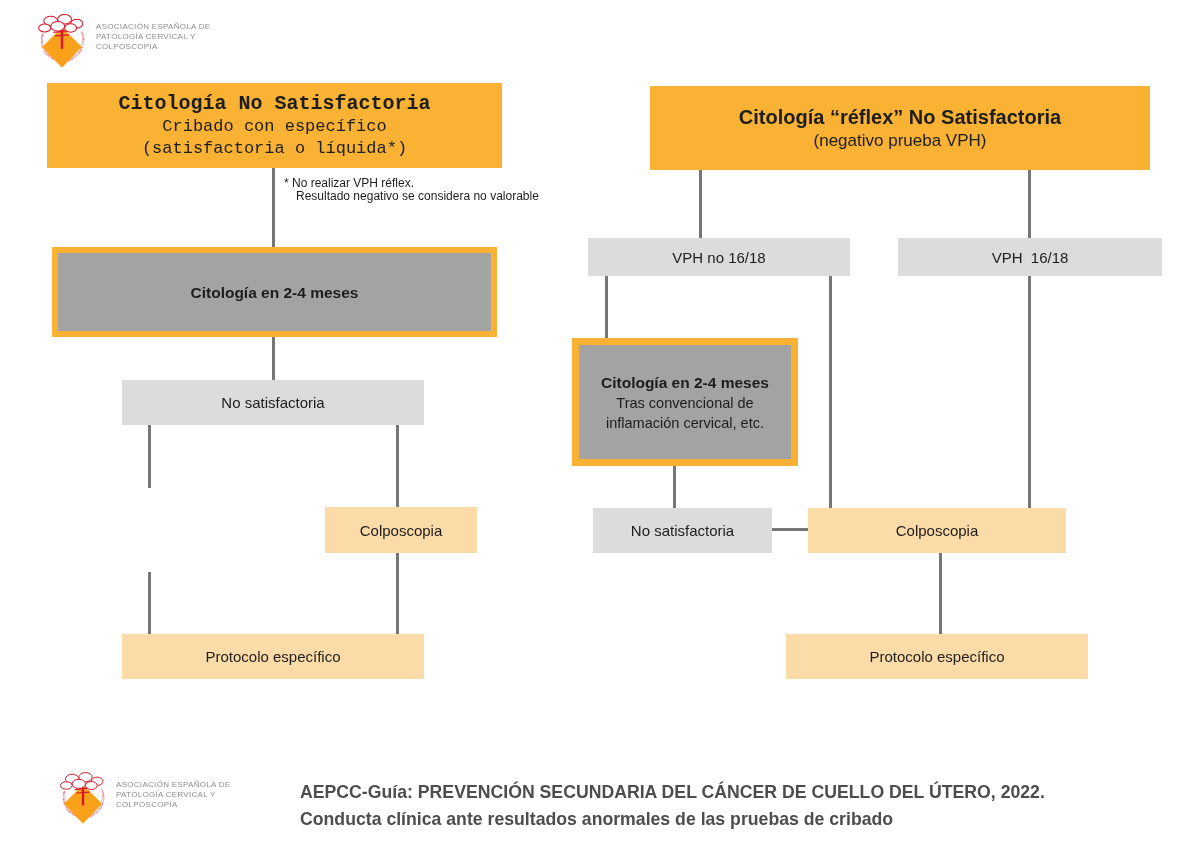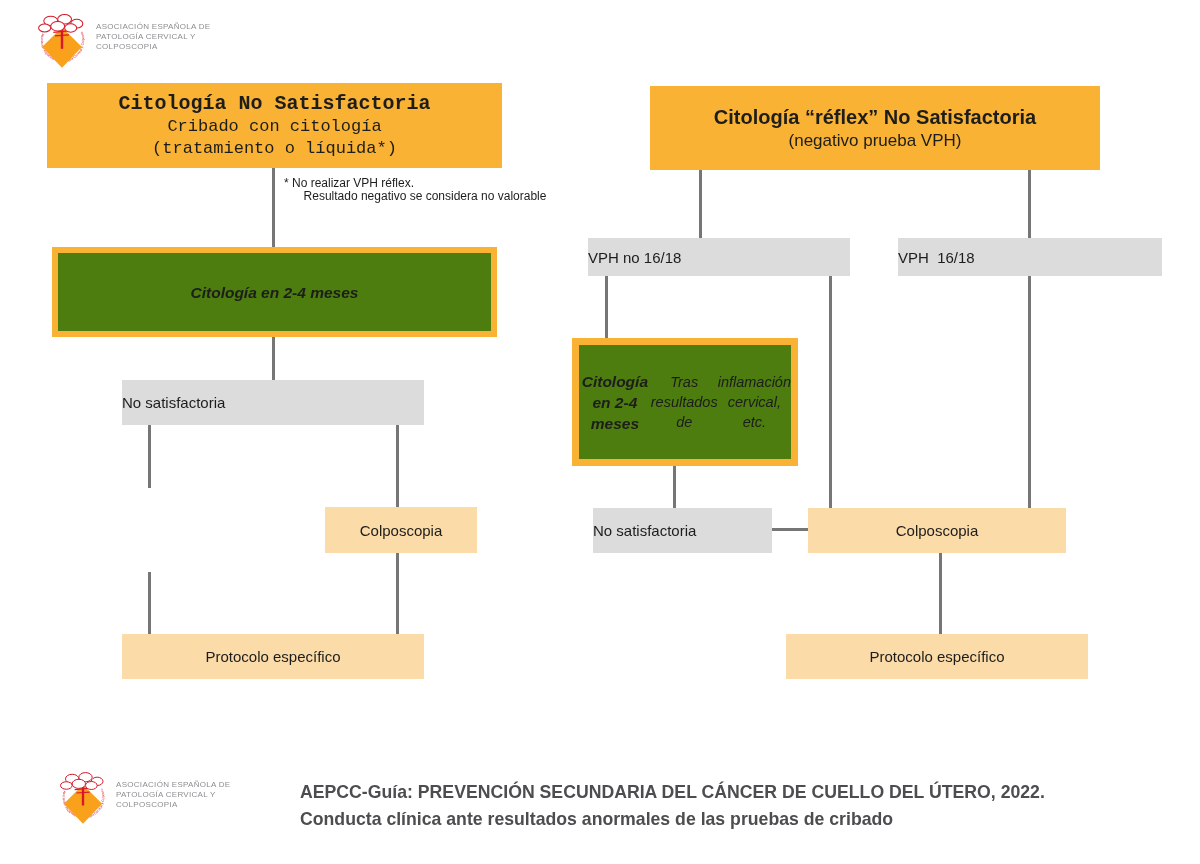--- a/index.html
+++ b/index.html
@@ -13,37 +13,37 @@
   .conn-v{width:3px;}
   .conn-h{height:3px;}
   
   .hdr{
     background:#F9B233;display:flex;flex-direction:column;align-items:center;
     justify-content:center;text-align:center;
   }
   .hdr-title{font-weight:bold;font-size:20px;line-height:25px;color:#1D1D1B;}
   .hdr-sub{font-size:17px;line-height:22px;color:#1D1D1B;}
   .outline-box{
-    border:6px solid #F9B233;background:#4d7c0f;display:flex;flex-direction:row;
-    align-items:center;justify-content:center;text-align:center;font-style:italic;
+    border:6px solid #F9B233;background:#a3a3a3;display:flex;flex-direction:column;
+    align-items:center;justify-content:center;text-align:center;
   }
   .outline-box.thick{border-width:7px;}
   .ob-title{font-weight:bold;font-size:15.5px;line-height:21px;}
   .ob-sub{font-size:14.5px;line-height:20px;}
   .gray-box{
-    background:#DCDCDC;display:flex;align-items:center;
+    background:#DCDCDC;display:flex;align-items:center;justify-content:center;
     text-align:center;font-size:15px;
   }
   .gray-box span{white-space:pre;}
   .peach-box{
     background:#FBDBA8;display:flex;align-items:center;justify-content:center;
     text-align:center;font-size:15px;
   }
   .footnote{font-size:12px;line-height:13px;color:#1D1D1B;}
-  .footnote .fn2{padding-left:12px;text-align:center;}
+  .footnote .fn2{padding-left:12px;}
   
   .logo{position:absolute;display:flex;align-items:flex-start;}
   .logo-text{
     font-size:8px;line-height:10px;color:#8E8E91;letter-spacing:.3px;
     padding-top:10px;padding-left:8px;
   }
   
   .caption{
     font-weight:bold;color:#4D4D4F;font-size:19px;line-height:27px;
     transform:scaleX(.93);transform-origin:left top;white-space:nowrap;
@@ -89,22 +89,22 @@
     </svg>
     <div class="logo-text">
       <div>ASOCIACIÓN ESPAÑOLA DE</div>
       <div>PATOLOGÍA CERVICAL Y</div>
       <div>COLPOSCOPIA</div>
     </div>
   </div>
 
   <div class="abs hdr" style="left:47px;top:83px;width:455px;height:85px;font-family:Liberation Mono, monospace;">
     <div class="hdr-title">Citología No Satisfactoria</div>
-    <div class="hdr-sub">Cribado con citología</div>
-    <div class="hdr-sub">(tratamiento o líquida*)</div>
+    <div class="hdr-sub">Cribado con específico</div>
+    <div class="hdr-sub">(satisfactoria o líquida*)</div>
   </div>
 
   <div class="abs footnote" style="left:284px;top:177px;width:270px;">
     <div class="fn1">* No realizar VPH réflex.</div>
     <div class="fn2">Resultado negativo se considera no valorable</div>
   </div>
 
   <div class="abs outline-box" style="left:52px;top:247px;width:445px;height:90px;">
     <div class="ob-title">Citología en 2-4 meses</div>
   </div>
@@ -115,36 +115,36 @@
 
 
   <div class="abs peach-box" style="left:325px;top:507px;width:152px;height:46px;">
     <span>Colposcopia</span>
   </div>
 
   <div class="abs peach-box" style="left:122px;top:634px;width:302px;height:45px;">
     <span>Protocolo específico</span>
   </div>
 
-  <div class="abs hdr" style="left:650px;top:86px;width:450px;height:84px;">
+  <div class="abs hdr" style="left:650px;top:86px;width:500px;height:84px;">
     <div class="hdr-title">Citología “réflex” No Satisfactoria</div>
     <div class="hdr-sub">(negativo prueba VPH)</div>
   </div>
 
   <div class="abs gray-box" style="left:588px;top:238px;width:262px;height:38px;">
     <span>VPH no 16/18</span>
   </div>
 
   <div class="abs gray-box" style="left:898px;top:238px;width:264px;height:38px;">
     <span>VPH  16/18</span>
   </div>
 
   <div class="abs outline-box thick" style="left:572px;top:338px;width:226px;height:128px;">
     <div class="ob-title">Citología en 2-4 meses</div>
-    <div class="ob-sub">Tras resultados de</div>
+    <div class="ob-sub">Tras convencional de</div>
     <div class="ob-sub">inflamación cervical, etc.</div>
   </div>
 
   <div class="abs gray-box" style="left:593px;top:508px;width:179px;height:45px;">
     <span>No satisfactoria</span>
   </div>
 
   <div class="abs peach-box" style="left:808px;top:508px;width:258px;height:45px;">
     <span>Colposcopia</span>
   </div>

